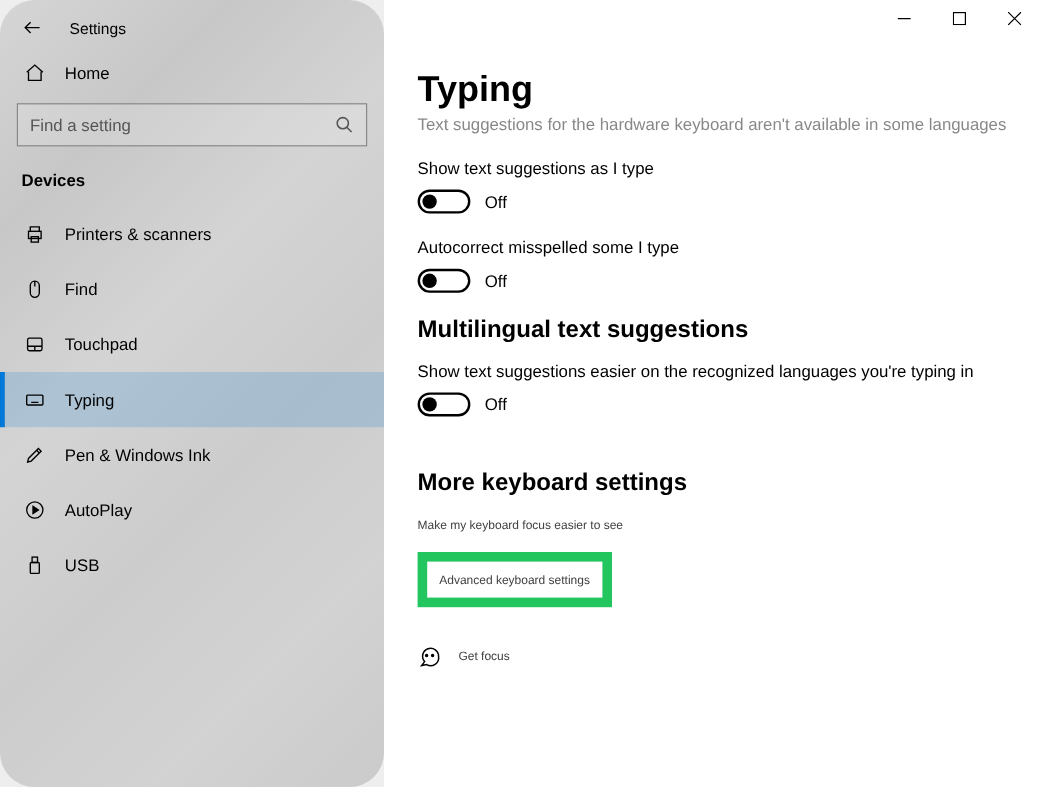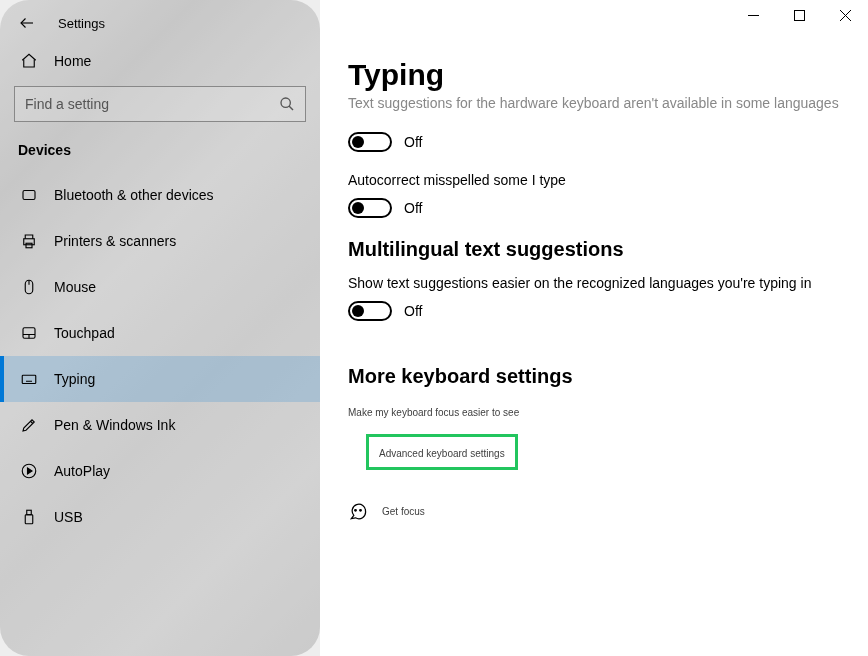--- a/index.html
+++ b/index.html
@@ -33,21 +33,21 @@
   .page-title { font-size:30px; font-weight:600; margin-top: 24px; margin-bottom:2px; }
   .cut-text { font-size:14px; color:#888; margin-bottom:18px; line-height:1.4; }
   .setting-block { margin-bottom: 20px; }
   .setting-label { font-size:14px; margin-bottom:10px; }
   .toggle-row { display:flex; align-items:center; gap:12px; }
   .toggle { width:44px; height:20px; border:2px solid #000; border-radius:11px; position:relative; cursor:pointer; }
   .toggle::after { content:""; position:absolute; left:2px; top:2px; width:12px; height:12px; border-radius:50%; background:#000; }
   .toggle-state { font-size:14px; }
   .section-head { font-size:20px; font-weight:600; margin-top:20px; margin-bottom:14px; }
   .link { color:#404040; font-size:10px; cursor:pointer; display:inline-block; margin-bottom:16px; }
-  .highlight-box { border:3px solid #22c55e; padding:6px 10px; display:inline-block;margin-left:18px; }
+  .highlight-box { border:8px solid #22c55e; padding:6px 10px; display:inline-block; }
   .help-row { display:flex; align-items:center; gap:14px; margin-top:32px; }
   .help-row .link { margin-bottom:0; }
   svg { display:block; }
 </style>
 </head>
 <body>
 
 <div class="window">
 
   <div class="sidebar">
@@ -82,44 +82,35 @@
             </svg>
         </span>
       </div>
 
       <div class="category">Devices</div>
 
       <ul class="nav-list">
         <li class="nav-item">
           <span class="icon">
             <svg width="18" height="18" viewBox="0 0 24 24" fill="none" stroke="#000" stroke-width="1.5">
-                <rect x="4" y="6" width="16" height="12" rx="2"></rect>
-                <path d="M8 12h.01M12 12h.01"></path>
-              </svg>
-          </span>
-          <span class="label">Bluetooth &amp; other devices</span>
-        </li>
-        <li class="nav-item">
-          <span class="icon">
-            <svg width="18" height="18" viewBox="0 0 24 24" fill="none" stroke="#000" stroke-width="1.5">
                 <rect x="5" y="9" width="14" height="8"></rect>
                 <path d="M7 9V4h10v5"></path>
                 <rect x="8" y="15" width="8" height="6"></rect>
               </svg>
           </span>
           <span class="label">Printers &amp; scanners</span>
         </li>
         <li class="nav-item">
           <span class="icon">
             <svg width="18" height="18" viewBox="0 0 24 24" fill="none" stroke="#000" stroke-width="1.5">
                 <rect x="7" y="3" width="10" height="18" rx="5"></rect>
                 <path d="M12 3v6"></path>
               </svg>
           </span>
-          <span class="label">Mouse</span>
+          <span class="label">Find</span>
         </li>
         <li class="nav-item">
           <span class="icon">
             <svg width="18" height="18" viewBox="0 0 24 24" fill="none" stroke="#000" stroke-width="1.5">
                 <rect x="4" y="5" width="16" height="14" rx="2"></rect>
                 <path d="M4 14h16M12 14v5"></path>
               </svg>
           </span>
           <span class="label">Touchpad</span>
         </li>
@@ -180,20 +171,21 @@
             <path d="M0 0l11 11M11 0L0 11" stroke="#000" stroke-width="1"></path>
           </svg>
       </div>
     </div>
 
     <div class="content">
       <h1 class="page-title">Typing</h1>
       <div class="cut-text">Text suggestions for the hardware keyboard aren't available in some languages</div>
 
       <div class="setting-block">
+        <div class="setting-label">Show text suggestions as I type</div>
         <div class="toggle-row">
           <div class="toggle"></div>
           <span class="toggle-state">Off</span>
         </div>
       </div>
 
       <div class="setting-block">
         <div class="setting-label">Autocorrect misspelled some I type</div>
         <div class="toggle-row">
           <div class="toggle"></div>

